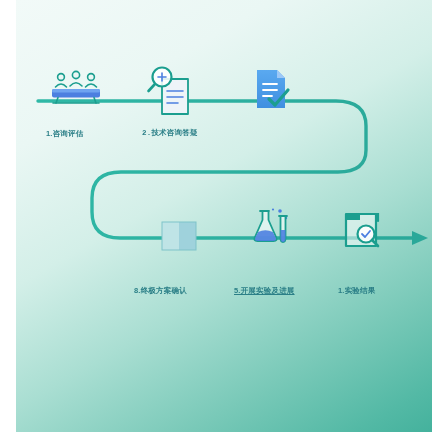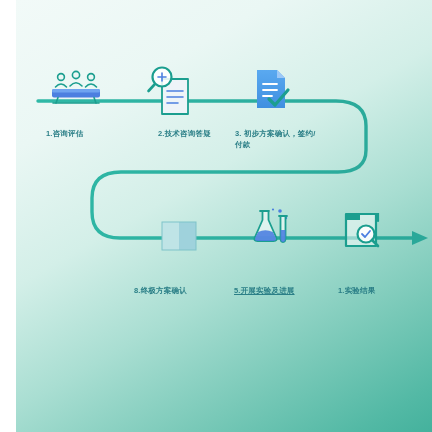--- a/index.html
+++ b/index.html
@@ -123,20 +123,18 @@
       <path d="M 2 2 h 30 v 32 h -30 Z" fill="#ffffff" fill-opacity="0.5" stroke="#1b9e8f" stroke-width="2.2" stroke-linejoin="round"></path>
       <path d="M 2 2 h 14 v 6 h -14 Z" fill="#1b9e8f"></path>
       <path d="M 28 2 h 6 v 7" fill="none" stroke="#1b9e8f" stroke-width="2.2" stroke-linecap="round"></path>
       <circle cx="22" cy="22" r="8.5" fill="#ffffff" fill-opacity="0.9" stroke="#1b9e8f" stroke-width="2.2"></circle>
       <path d="M 28 28 l 6 6" stroke="#1b9e8f" stroke-width="2.6" stroke-linecap="round"></path>
       <path d="M 18 22 l 3 3 l 5 -6" fill="none" stroke="#4c7fe0" stroke-width="1.8" stroke-linecap="round" stroke-linejoin="round"></path>
     </g>
   </svg>
 
   <div class="label" style="left:30px; top:128px;">1.咨询评估</div>
-  <div class="label" style="left:142px; top:128px;">2.技术咨询答疑</div>
-  <div class="label" style="left:219px; top:128px; width:110px;">3. 初步方案确认，签约/
-付款</div>
+  <div class="label" style="left:126px; top:128px;font-family:Liberation Mono, monospace;">2.技术咨询答疑</div>
   <div class="label" style="left:118px; top:285px;">8.终极方案确认</div>
   <div class="label" style="left:218px; top:285px;text-decoration:underline;">5.开展实验及进展</div>
   <div class="label" style="left:322px; top:285px;">1.实验结果</div>
 
 </div>
 
 </body></html>

